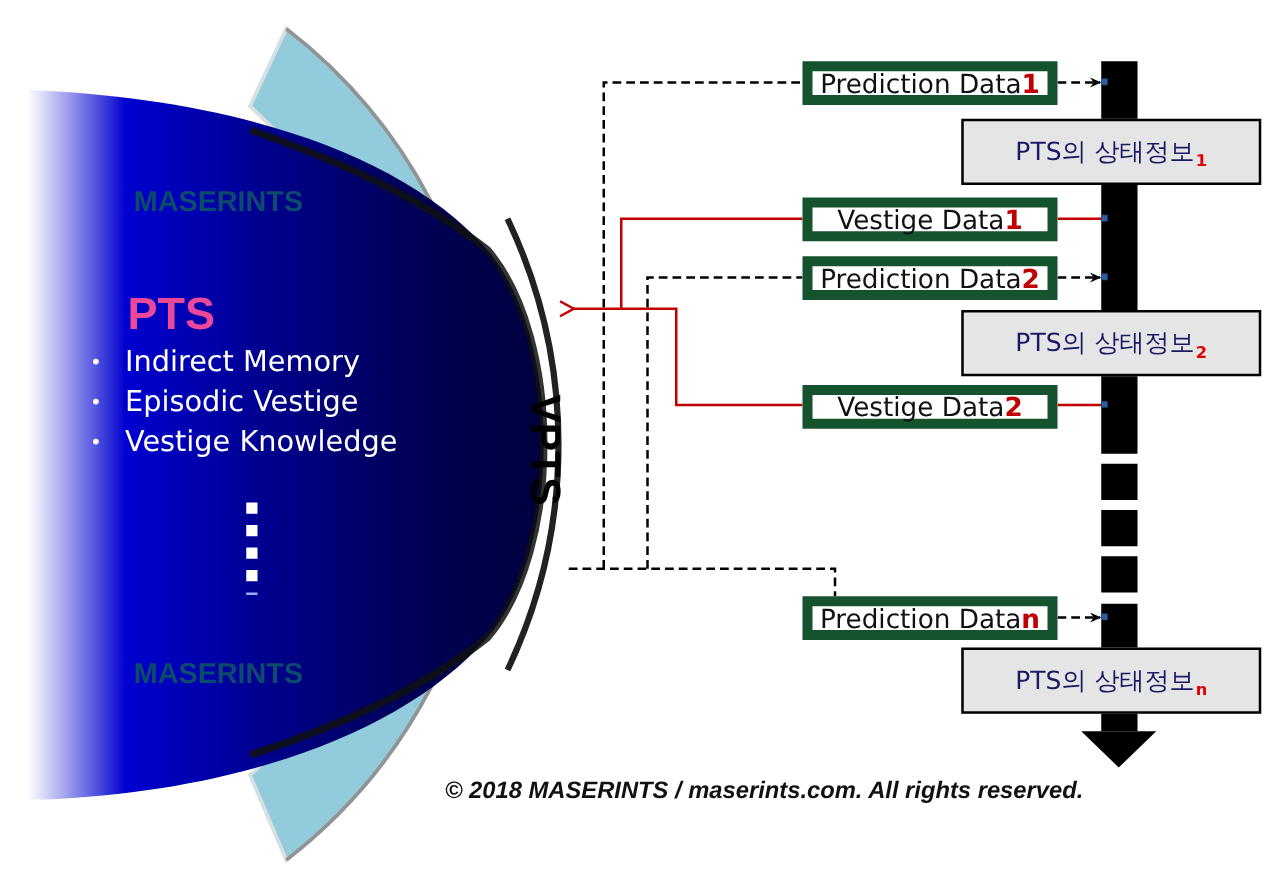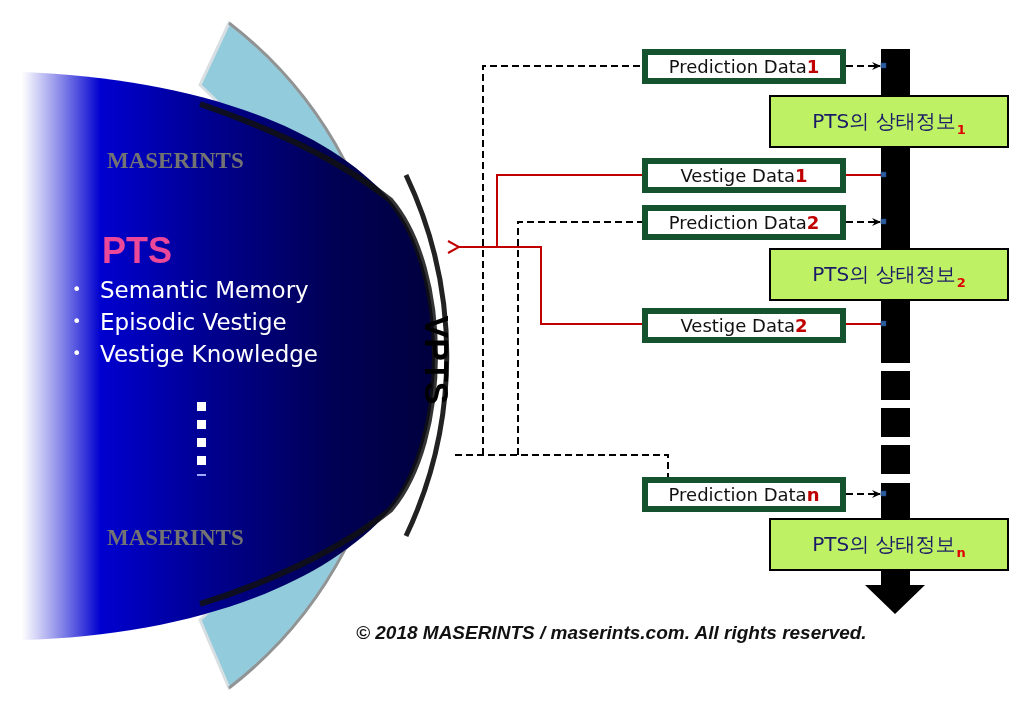--- a/index.html
+++ b/index.html
@@ -1,28 +1,28 @@
 <!DOCTYPE html>
 <html><head>
 <meta charset="utf-8">
 <style>
   html, body { margin: 0; padding: 0; background: #ffffff; }
   body { width: 1024px; height: 712px; position: relative; overflow: hidden;
          font-family: "DejaVu Sans", sans-serif; }
   #stage { position: absolute; left: 0; top: 0; width: 1024px; height: 712px; }
-  .label-box { position: absolute; background: #fff; border: 6px solid #14532d;
+  .label-box { position: absolute; background: #fff; border: 8px solid #14532d;
                box-sizing: border-box; display: flex; align-items: center; justify-content: center;
-               font-family: "DejaVu Sans", sans-serif; font-size: 18px; color: #111; white-space: nowrap; }
+               font-family: "DejaVu Sans", sans-serif; font-size: 21px; color: #111; white-space: nowrap; }
   .label-box .idx { color: #c00000; font-weight: bold; }
-  .state-box { position: absolute; background: #bef264; border: 2px solid #000;
+  .state-box { position: absolute; background: #e5e5e5; border: 2px solid #000;
                box-sizing: border-box; display: flex; align-items: center; justify-content: center;
                font-family: "DejaVu Sans", sans-serif; font-size: 20px; color: #1a1a66; white-space: nowrap; }
   .state-box .sub { color: #e00000; font-weight: bold; font-size: 13px; position: relative; top: 8px; margin-left: 1px; }
   .pts-text { position: absolute; color: #ec4899; font-family: Liberation Sans, sans-serif; }
-  .brand { position: absolute; color: #737373; font-family: Liberation Serif, serif;
+  .brand { position: absolute; color: #0c4a6e; font-family: Liberation Sans, sans-serif;
            font-weight: bold; font-size: 23px; letter-spacing: 0px; }
   .bullet-list { position: absolute; left: 70px; top: 274px; margin: 0; padding: 0; list-style: none; }
   .bullet-list li { font-family: "DejaVu Sans", sans-serif; font-size: 23px; color: #fff; line-height: 32px; position: relative; padding-left: 30px; }
   .bullet-list li::before { content: "•"; position: absolute; left: 2px; top: 0; font-size: 16px; }
   .copyright { position: absolute; left: 356px; top: 622px; font-family: "Liberation Sans", sans-serif;
                font-style: italic; font-weight: bold; font-size: 19px; color: #111; white-space: nowrap; }
 </style>
 </head>
 <body>
 
@@ -92,21 +92,21 @@
       <rect x="881" y="172" width="5" height="5"></rect>
       <rect x="881" y="219" width="5" height="5"></rect>
       <rect x="881" y="321" width="5" height="5"></rect>
       <rect x="881" y="491" width="5" height="5"></rect>
     </g>
   </svg>
 
   <div class="brand" style="left:107px;top:148px">MASERINTS</div>
   <div class="pts-text" style="left:102px;top:230px;font-size:36px;font-weight:bold">PTS</div>
   <ul class="bullet-list">
-    <li>Semantic Memory</li>
+    <li>Indirect Memory</li>
     <li>Episodic Vestige</li>
     <li>Vestige Knowledge</li>
   </ul>
   <div class="brand" style="left:107px;top:525px">MASERINTS</div>
 
   <div class="label-box" style="left:642px;top:49px;width:204px;height:35px">
     <span>Prediction Data</span>
       <span class="idx">1</span>
   </div>
   <div class="label-box" style="left:642px;top:205px;width:204px;height:35px">

